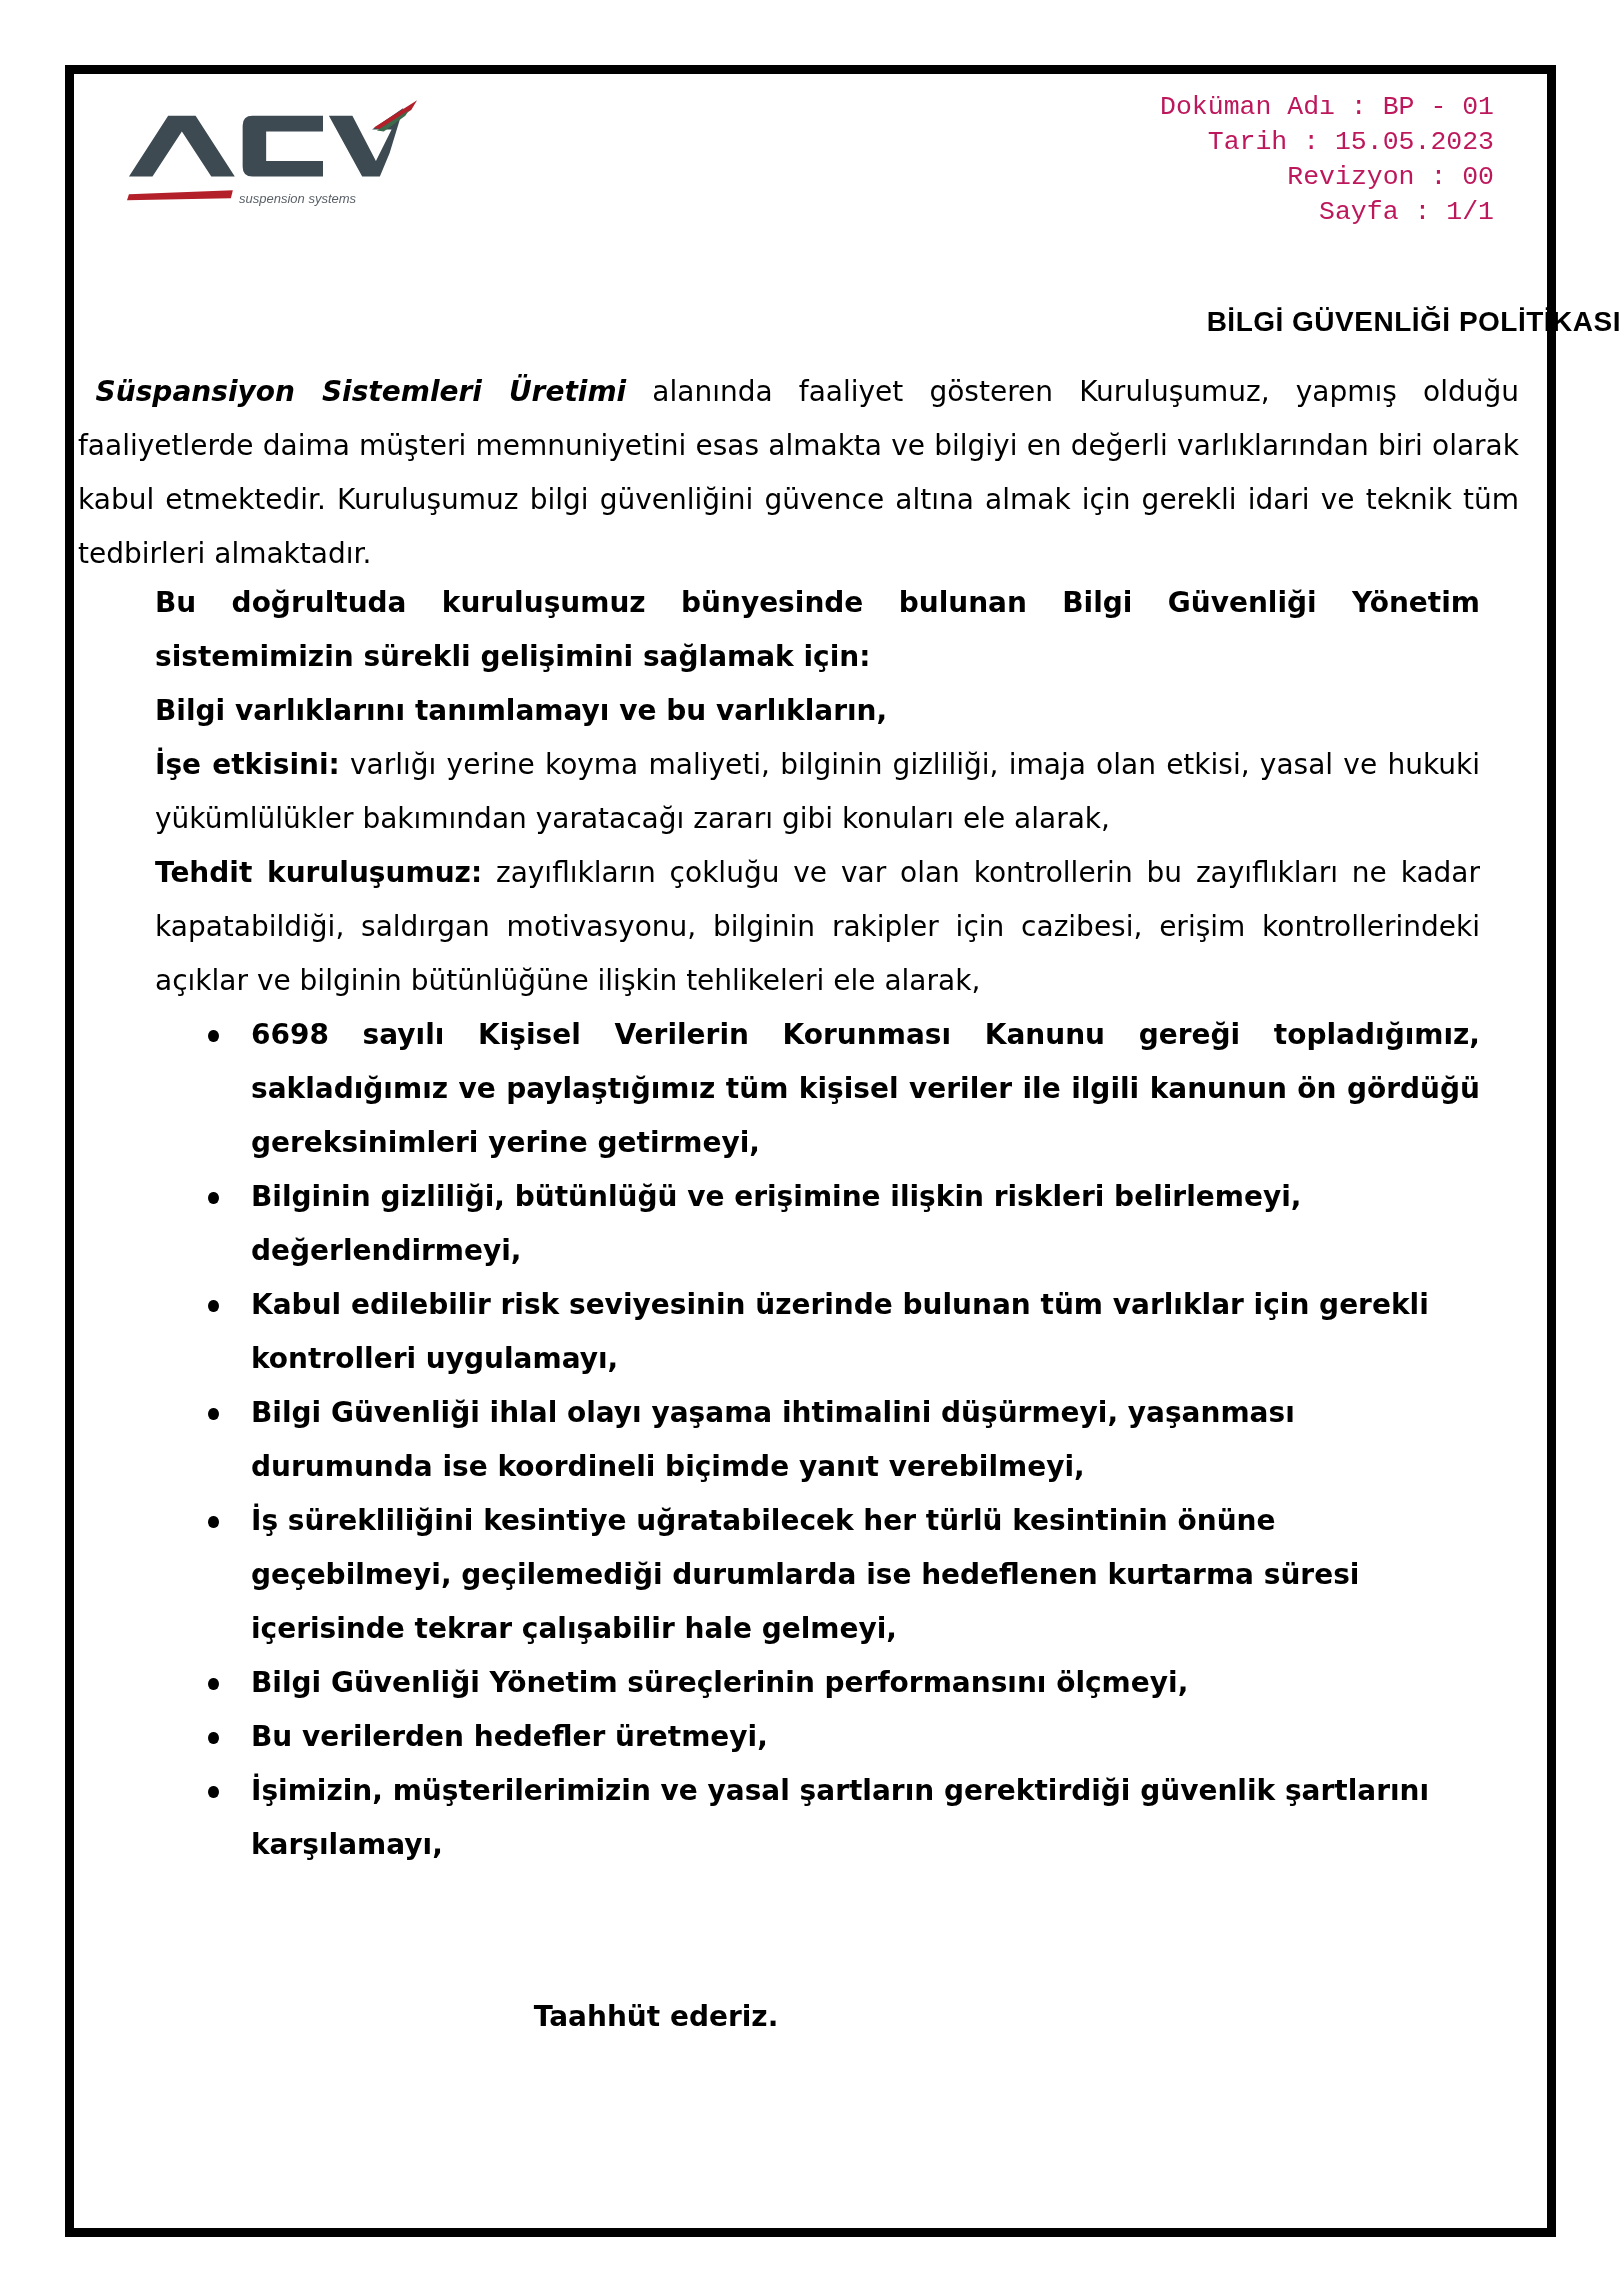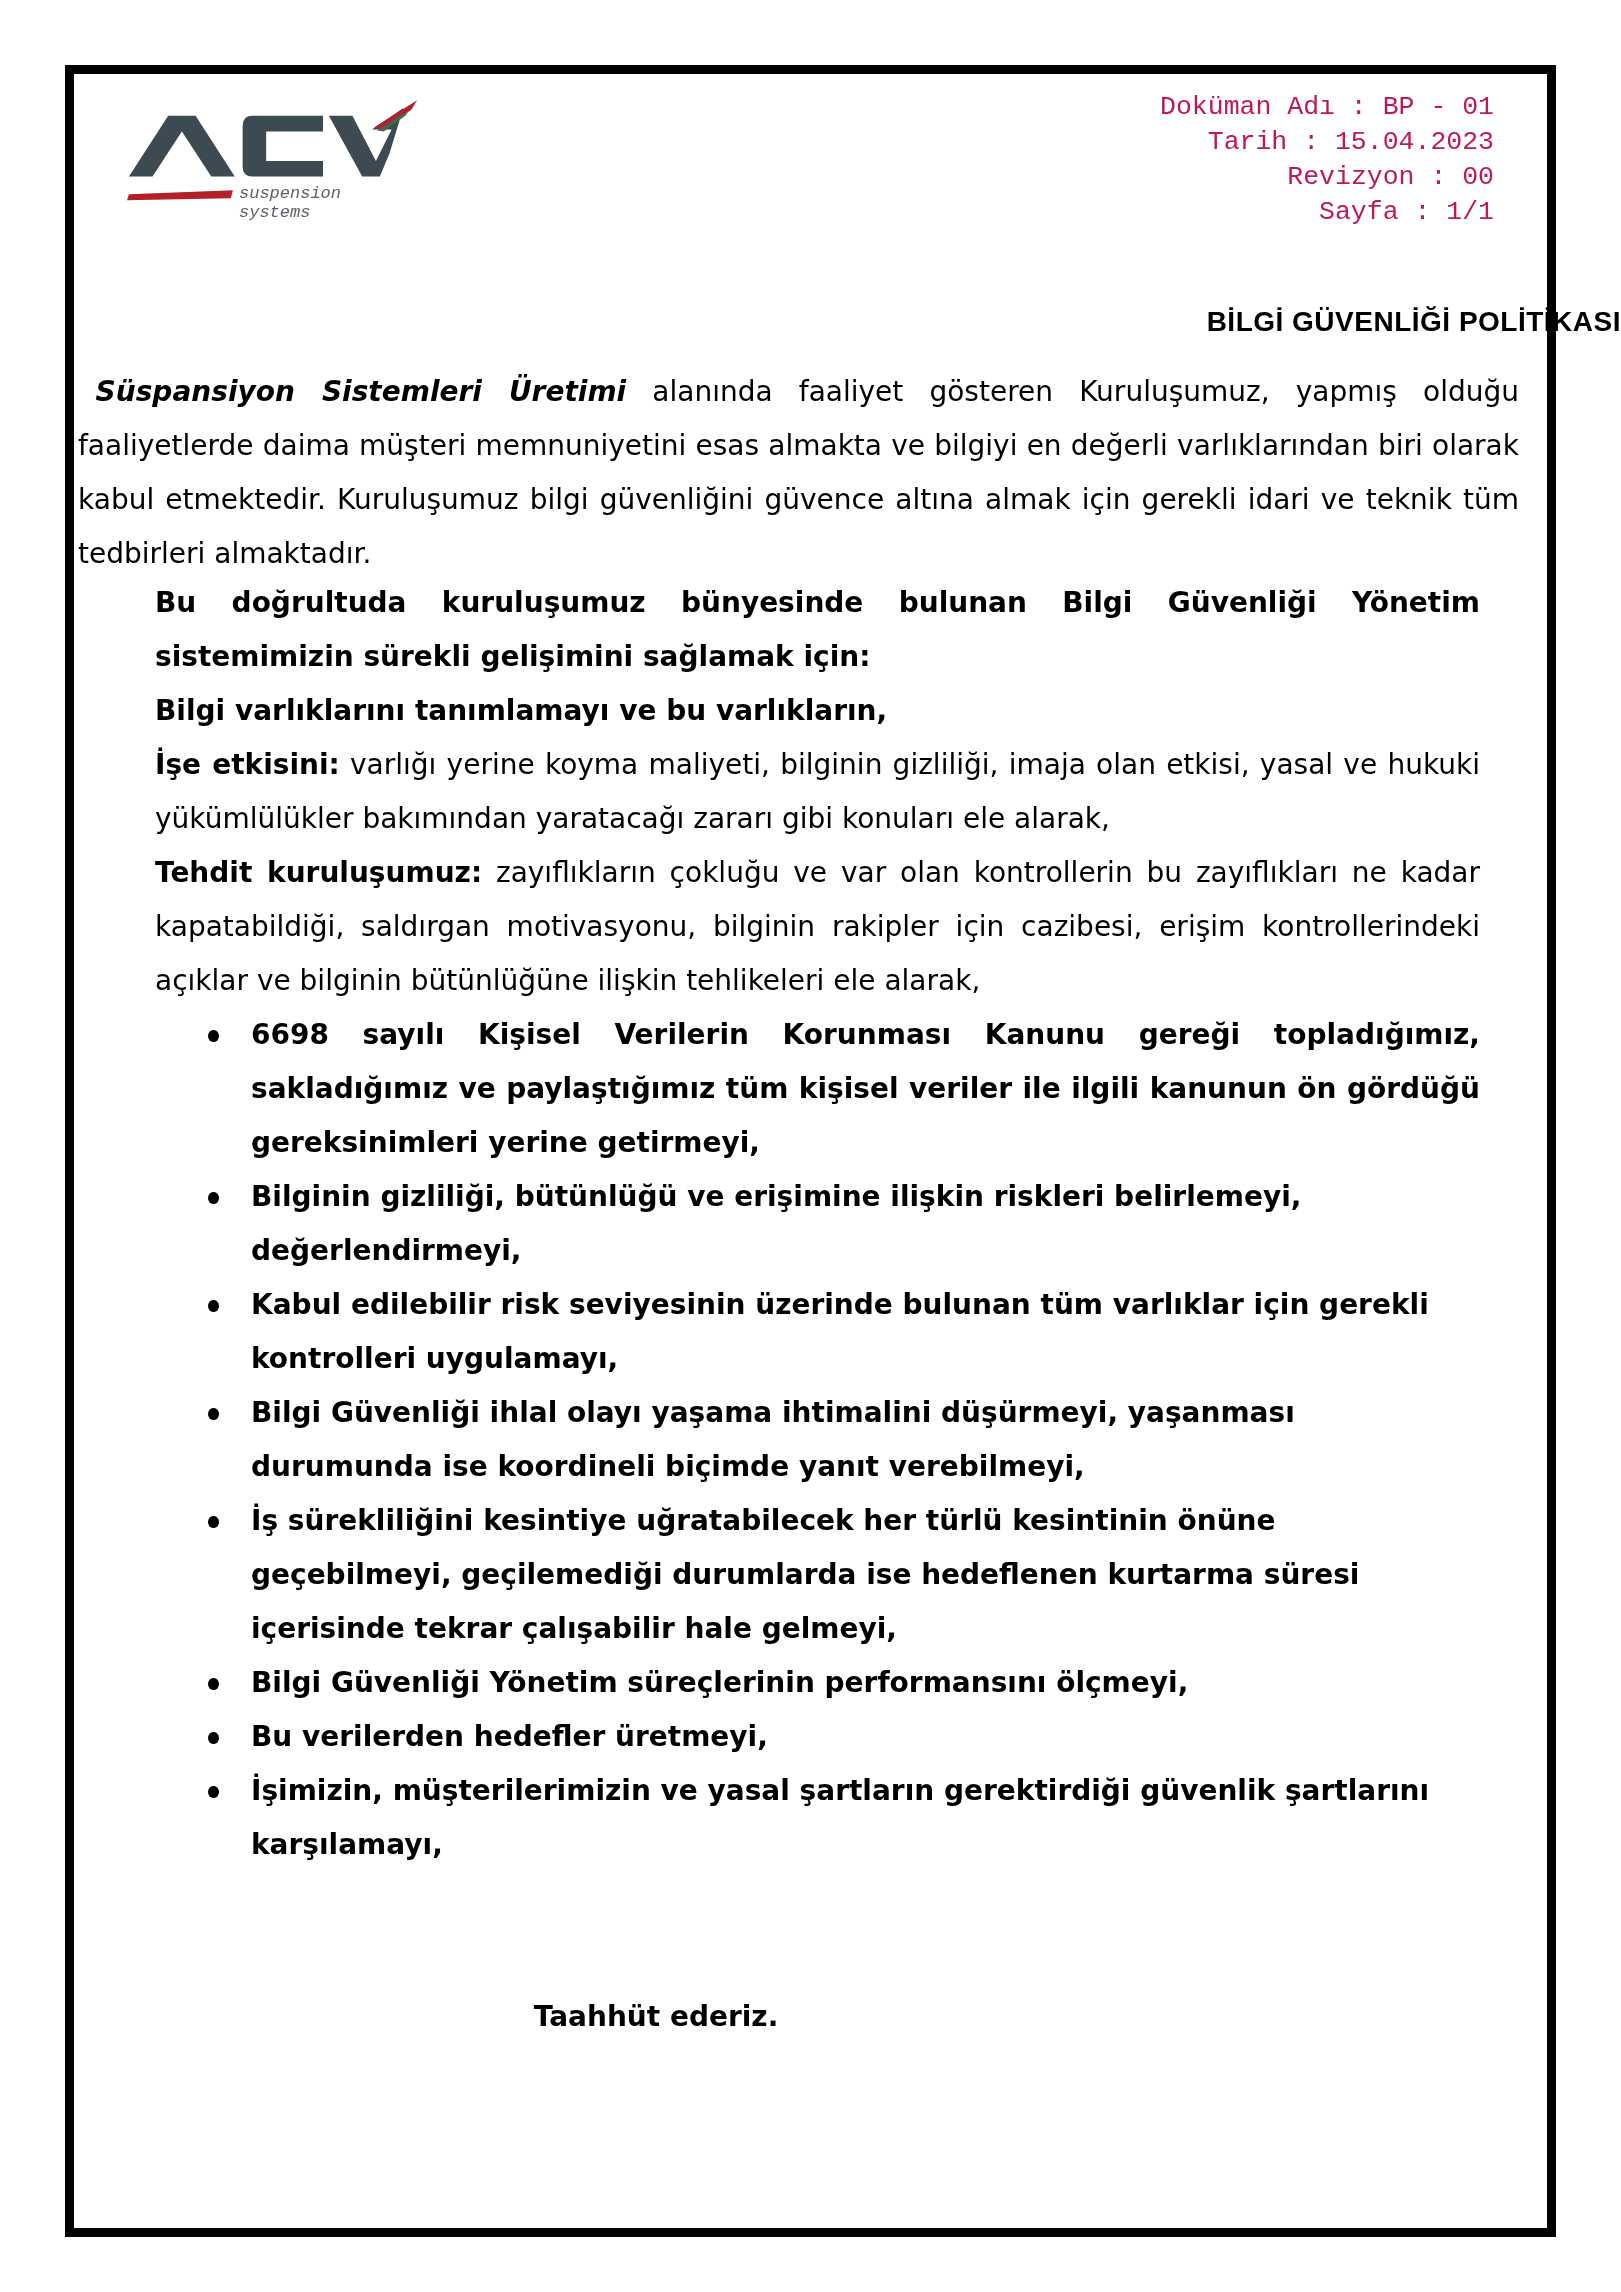--- a/index.html
+++ b/index.html
@@ -42,26 +42,26 @@
 
     <path d="M128,20 H200 V36 H142 V66 H200 V82 H128 Q118,82 118,72 V30 Q118,20 128,20 Z" fill="#3d4a52"></path>
 
     <polygon points="206,20 230,20 254,66 270,34 250,34 282,12 268,58 258,82 240,82" fill="#3d4a52"></polygon>
 
     <polygon points="252,32 296,4 290,14 258,34" fill="#b3202a"></polygon>
     <polygon points="255,35 288,14 284,20 262,36" fill="#3b6b4a"></polygon>
 
     <polygon points="2,100 108,96 106,104 0,106" fill="#b3202a"></polygon>
   </svg>
-  <span style="position:absolute; left:112px; top:88px; font-family:Liberation Mono, monospace; font-style:italic; font-size:17px; color:#5a6168;">suspension systems</span>
+  <span style="position:absolute; left:112px; top:95px; font-family:Liberation Sans, sans-serif; font-style:italic; font-size:13px; color:#5a6168;">suspension systems</span>
 </div>
 
 <div class="doc-meta">
   <div>Doküman Adı : BP - 01</div>
-  <div>Tarih : 15.04.2023</div>
+  <div>Tarih : 15.05.2023</div>
   <div>Revizyon : 00</div>
   <div>Sayfa : 1/1</div>
 </div>
 
 <div class="doc-title">BİLGİ GÜVENLİĞİ POLİTİKASI</div>
 
 <div class="intro body-font">
   <span class="lead">Süspansiyon Sistemleri Üretimi</span><span> alanında faaliyet gösteren Kuruluşumuz, yapmış olduğu faaliyetlerde daima müşteri memnuniyetini esas almakta ve bilgiyi en değerli varlıklarından biri olarak kabul etmektedir. Kuruluşumuz bilgi güvenliğini güvence altına almak için gerekli idari ve teknik tüm tedbirleri almaktadır.</span>
 </div>
 

